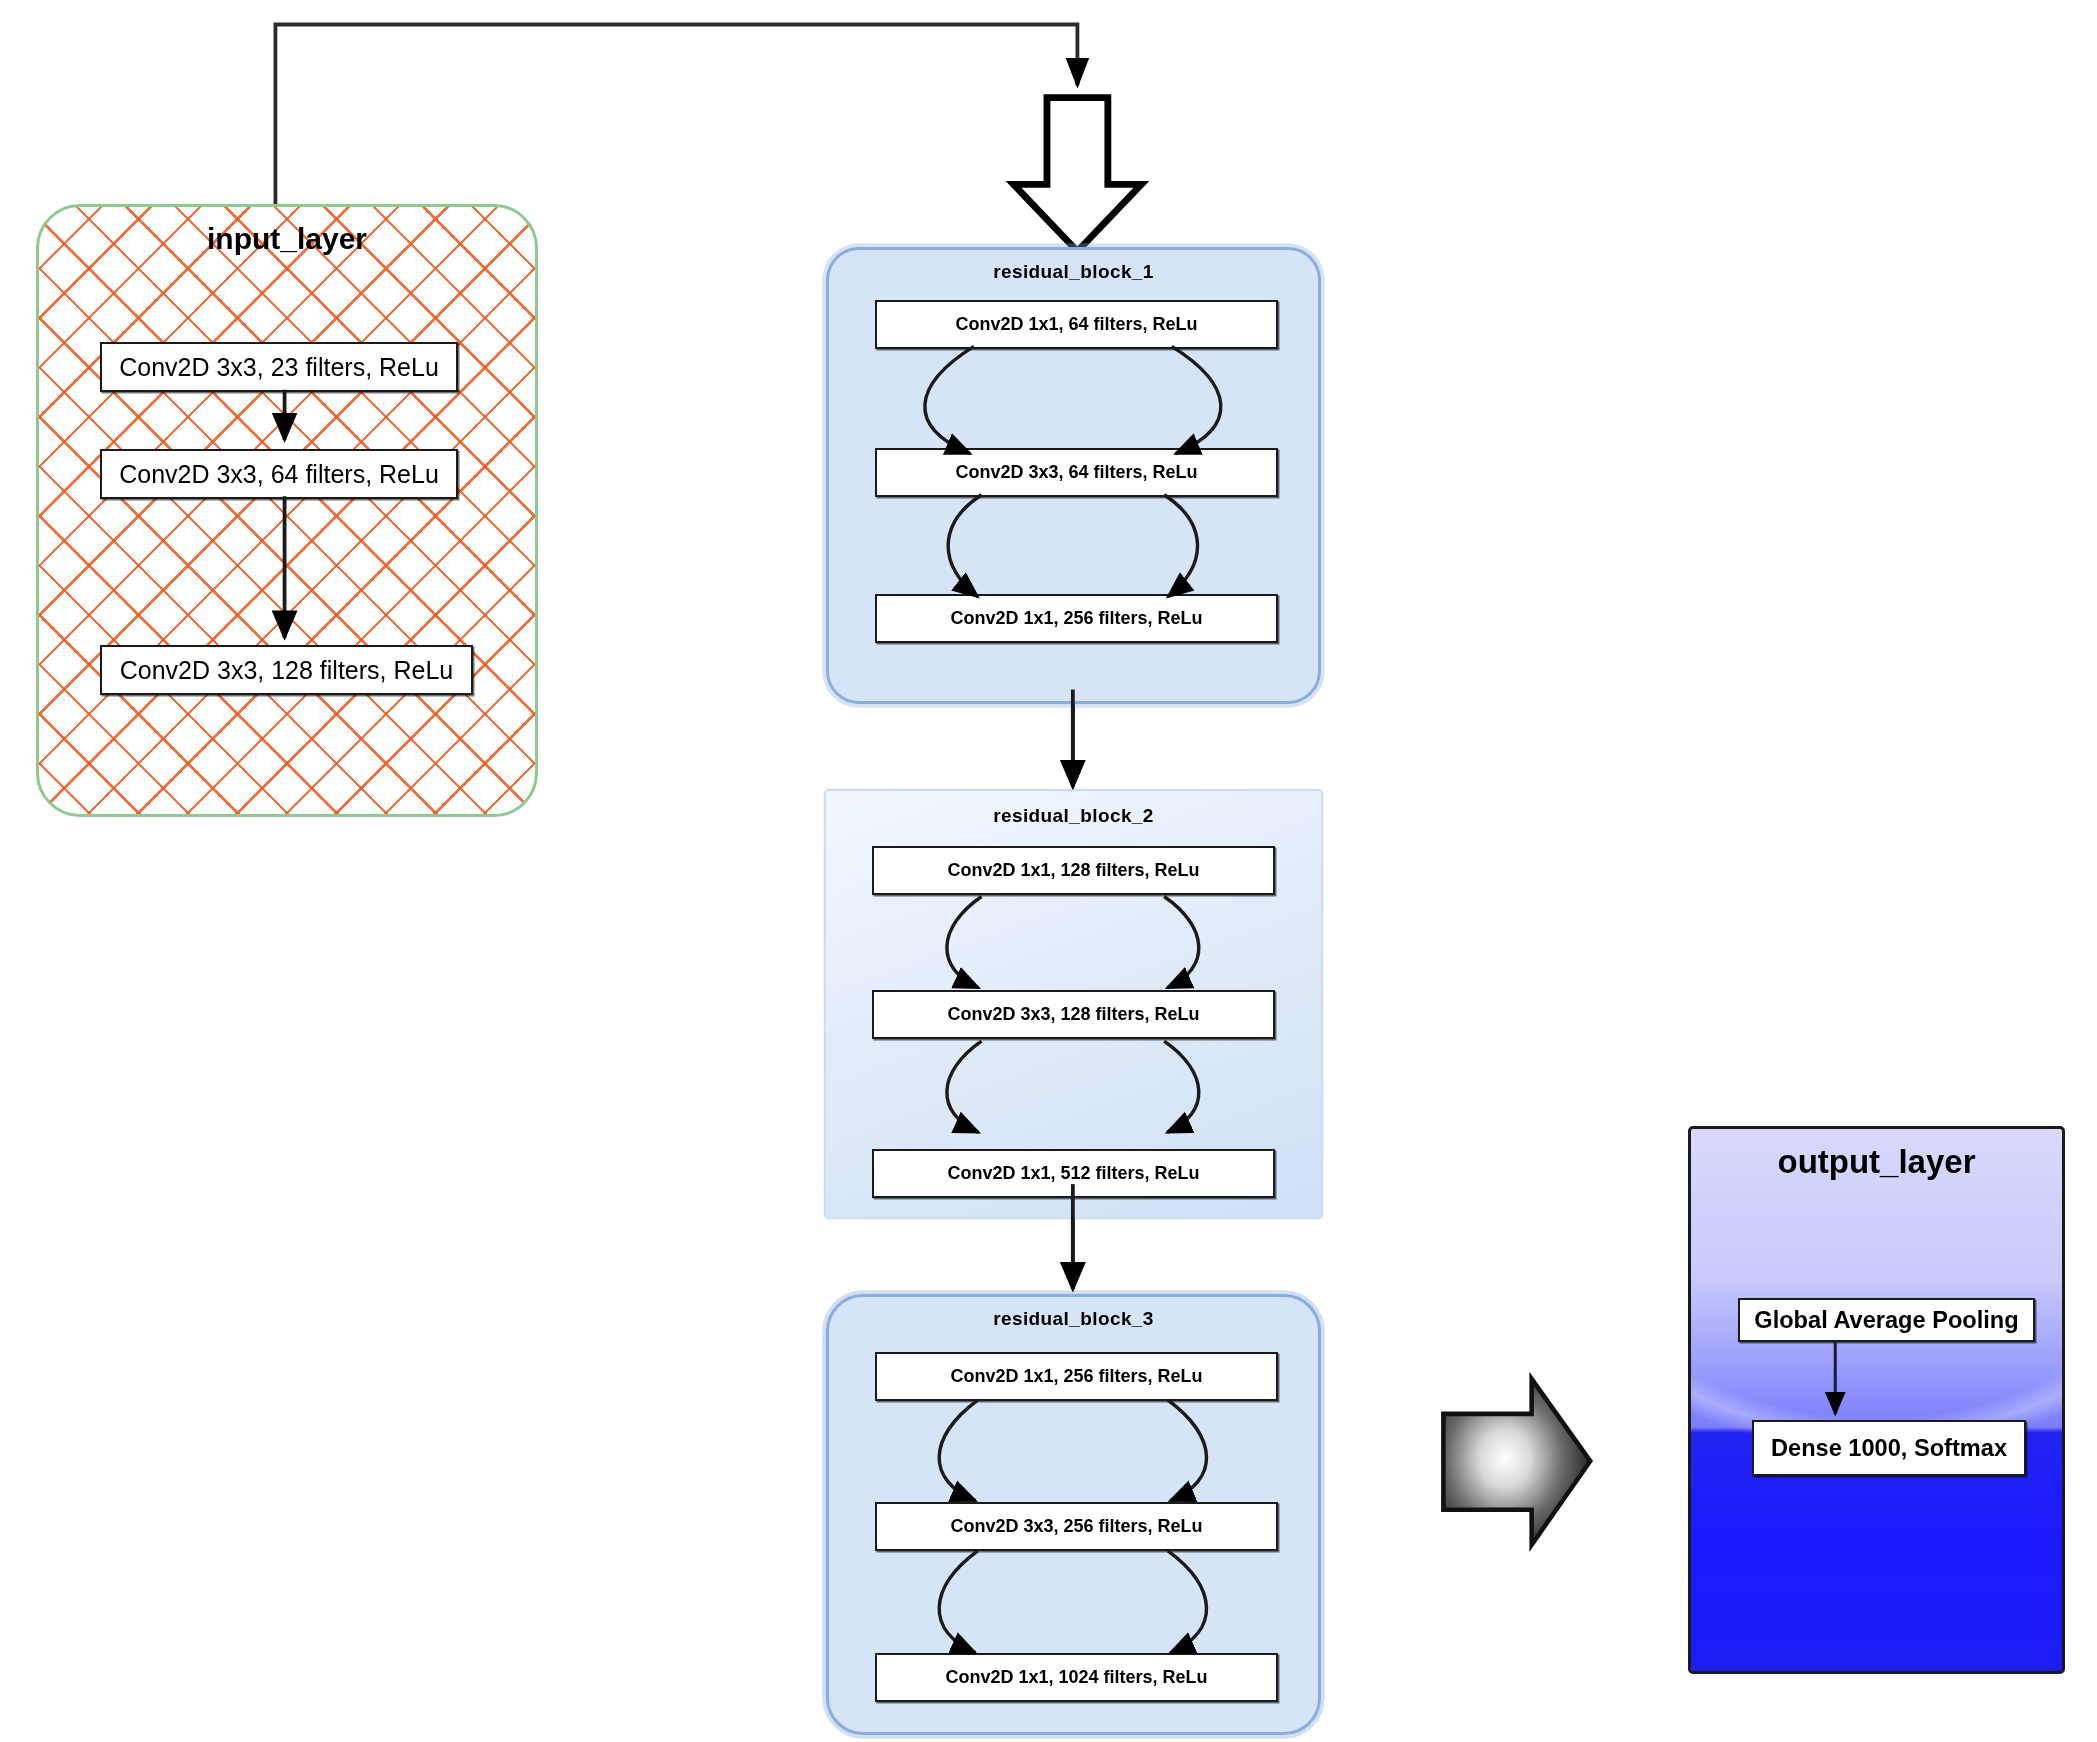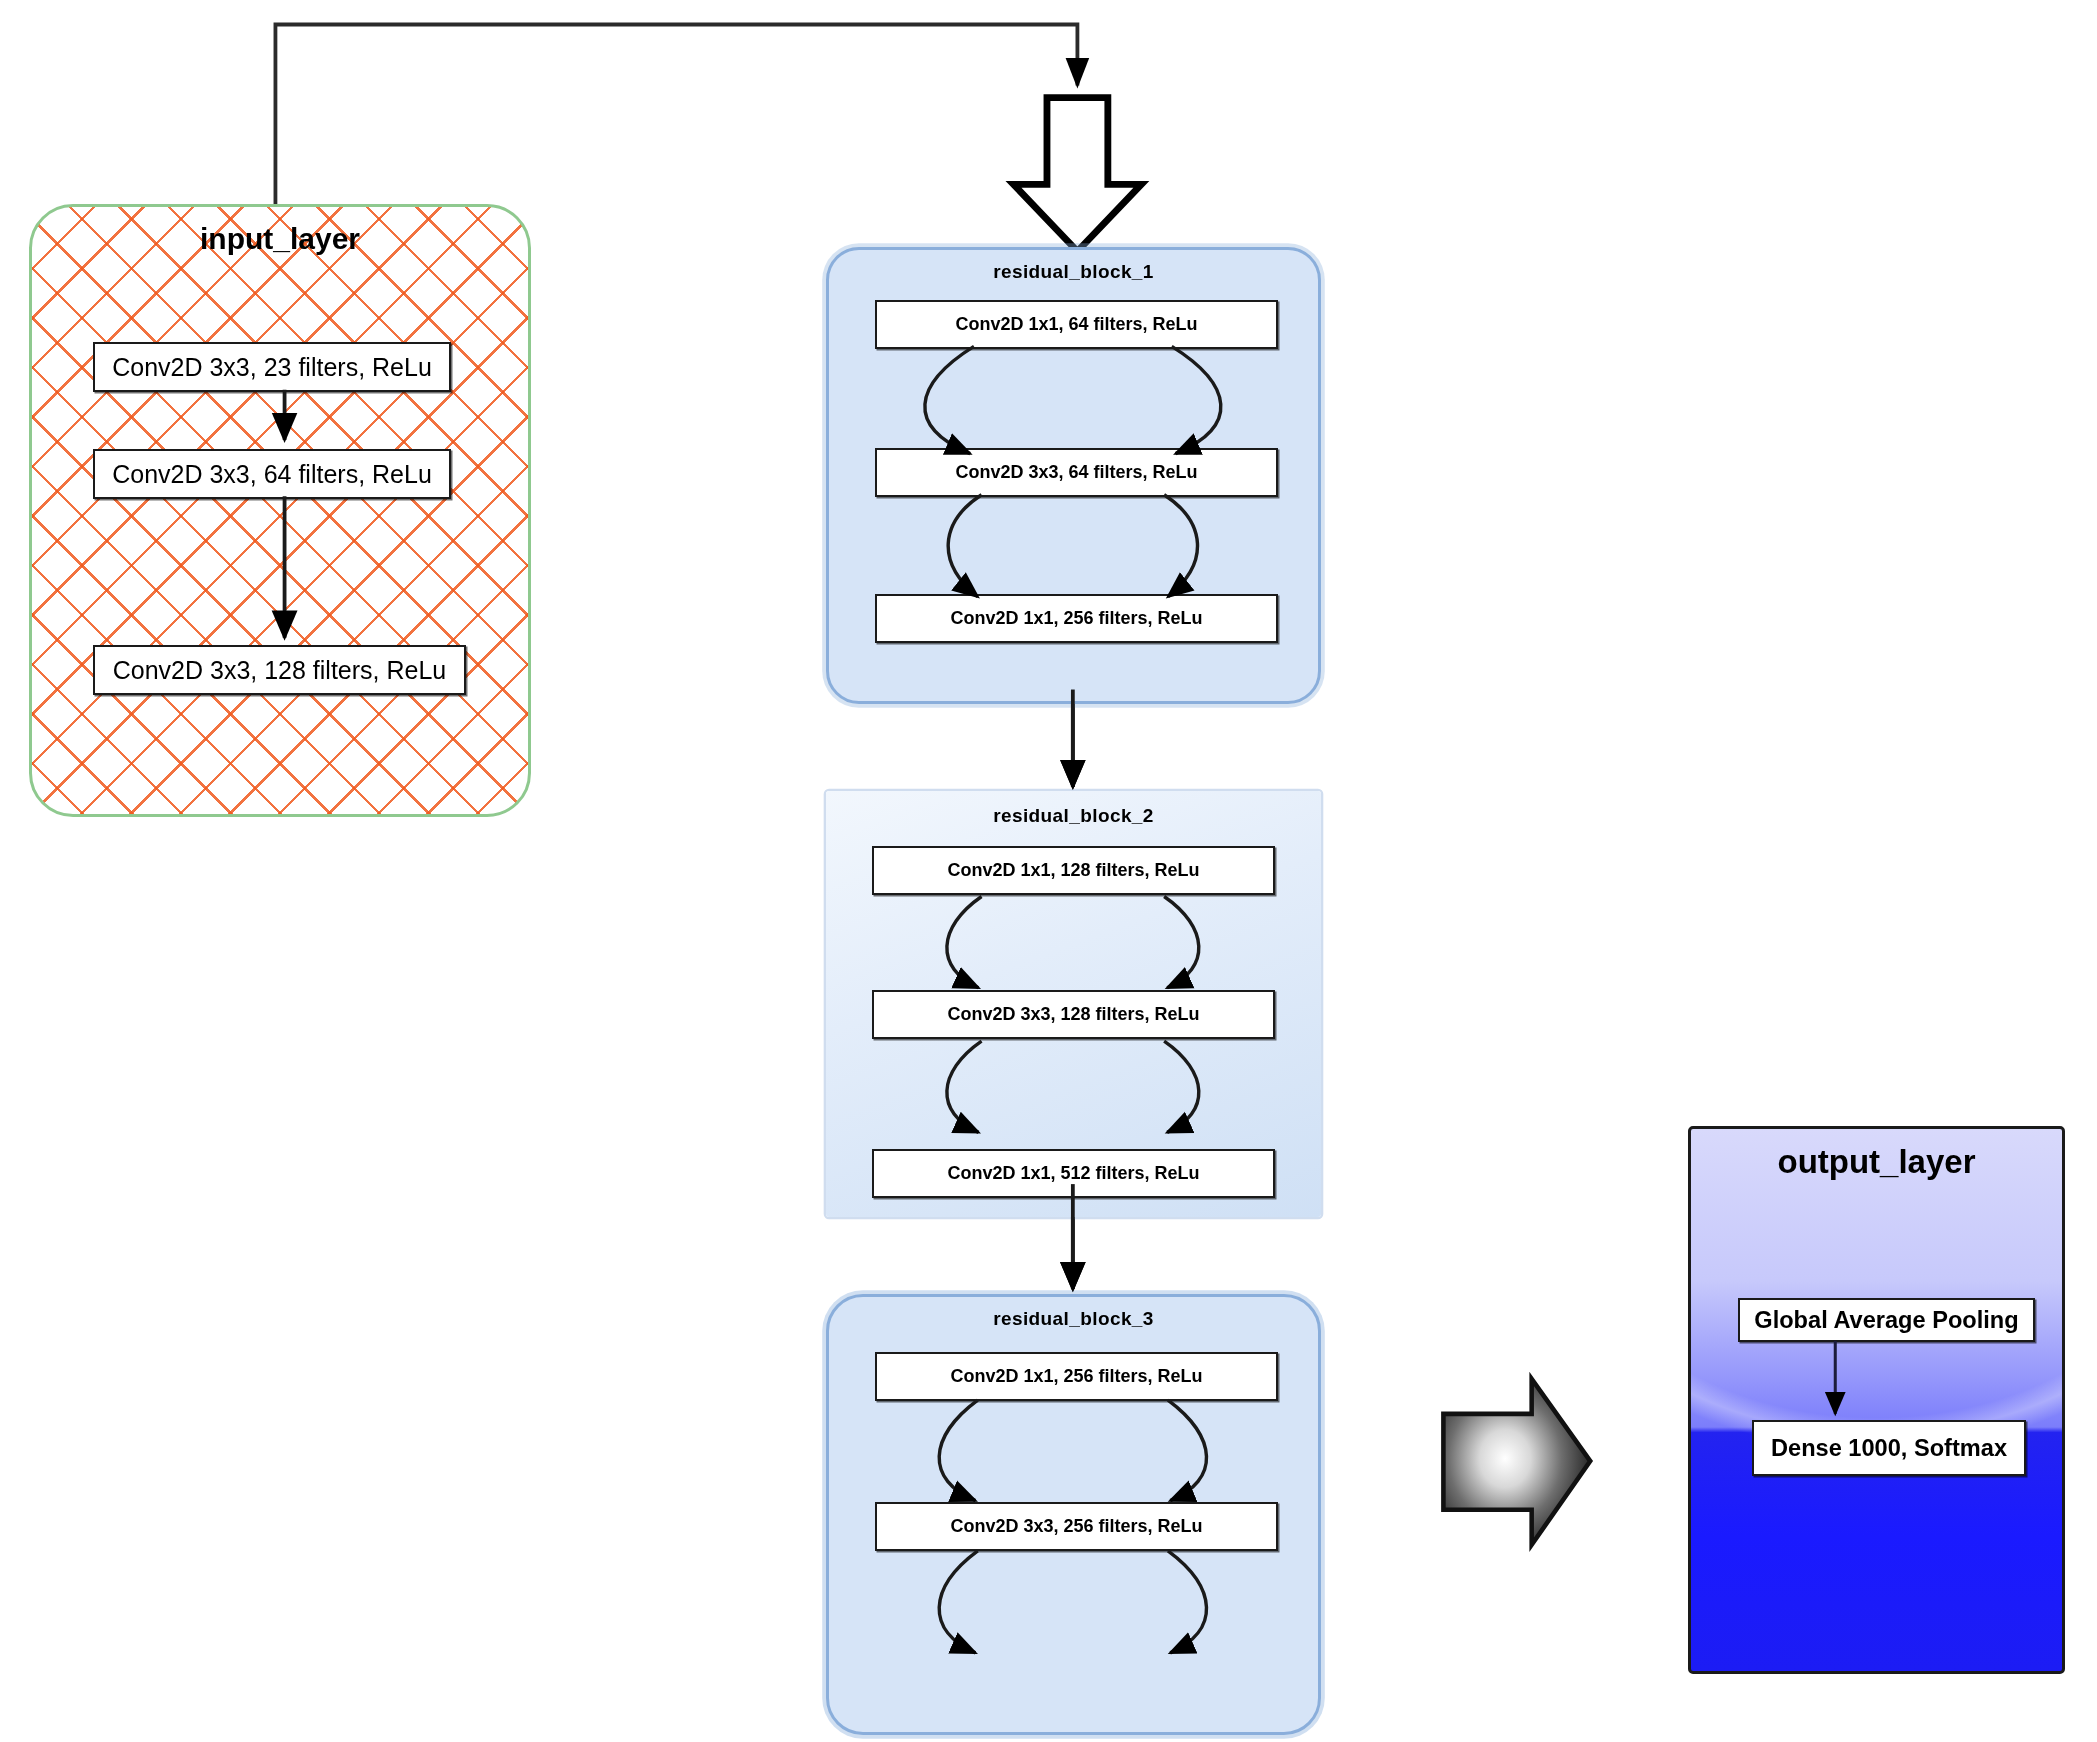--- a/index.html
+++ b/index.html
@@ -14,21 +14,21 @@
   
   .group{position:absolute;box-sizing:border-box;}
 
   .group-title{
     position:absolute;left:0;right:0;text-align:center;
     color:#000;white-space:nowrap;
   }
 
   
   #input-layer{
-    left:29px;top:204px;width:502px;height:613px;
+    left:36px;top:204px;width:502px;height:613px;
     border:3px solid #8fc98f;border-radius:44px;
     background-color:#ffffff;
     background-image:
       repeating-linear-gradient(45deg, rgba(240,90,30,0.85) 0 2.3px, rgba(0,0,0,0) 2.3px 35px),
       repeating-linear-gradient(-45deg, rgba(240,90,30,0.85) 0 2.3px, rgba(0,0,0,0) 2.3px 35px),
       linear-gradient(150deg, rgba(255,255,255,0.96) 0%, rgba(255,255,255,0.55) 34%, rgba(255,255,255,0.0) 62%);
     background-blend-mode:normal,normal,lighten;
   }
   #input-layer .group-title{top:15px;font-size:30px;font-weight:bold;}
 
@@ -193,20 +193,21 @@
     <div class="group-title">residual_block_2</div>
     <div class="node node-res rb-node rb-n0">Conv2D 1x1, 128 filters, ReLu</div>
     <div class="node node-res rb-node rb-n1">Conv2D 3x3, 128 filters, ReLu</div>
     <div class="node node-res rb-node rb-n2">Conv2D 1x1, 512 filters, ReLu</div>
   </div>
 
   <div class="group resblock" id="residual-block-3">
     <div class="group-title">residual_block_3</div>
     <div class="node node-res rb-node rb-n0">Conv2D 1x1, 256 filters, ReLu</div>
     <div class="node node-res rb-node rb-n1">Conv2D 3x3, 256 filters, ReLu</div>
+    <div class="node node-res rb-node rb-n2">Conv2D 1x1, 1024 filters, ReLu</div>
   </div>
 
   <div class="group" id="output-layer">
     <div class="group-title">output_layer</div>
     <div class="node node-out" id="out-node-0">Global Average Pooling</div>
     <div class="node node-out" id="out-node-1">Dense 1000, Softmax</div>
   </div>
 
   <svg class="svg-layer" viewBox="0 0 2756 2289" style="z-index:5">
     <defs>

